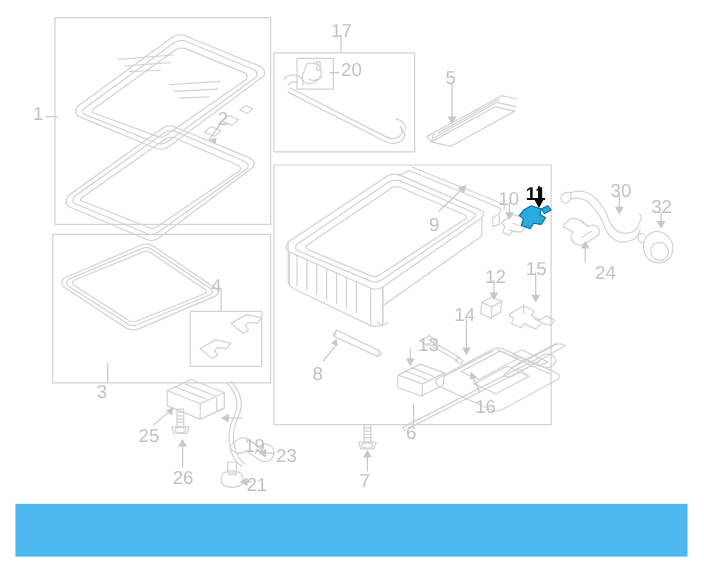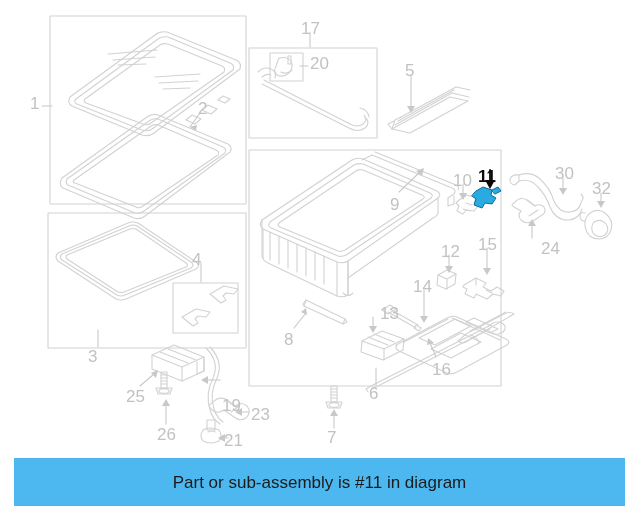--- a/index.html
+++ b/index.html
@@ -353,16 +353,15 @@
       <div class="lbl" style="left: 555px; top: 165px;">30</div>
       <div class="lbl" style="left: 224px; top: 432px;">21</div>
       <div class="lbl" style="left: 592px; top: 180px;">32</div>
       <div class="lbl" style="left: 251px; top: 406px;">23</div>
       <div class="lbl" style="left: 525px; top: 240px; margin-left: 16px;">24</div>
       <div class="lbl" style="left: 126px; top: 388px;">25</div>
       <div class="lbl" style="left: 157px; top: 426px;">26</div>
     </div>
 
   <div id="caption-banner">
-    <div class="cap-line">Part or sub-assembly is #11 in diagram</div>
   </div>
 
 </div>
 
 </body></html>

